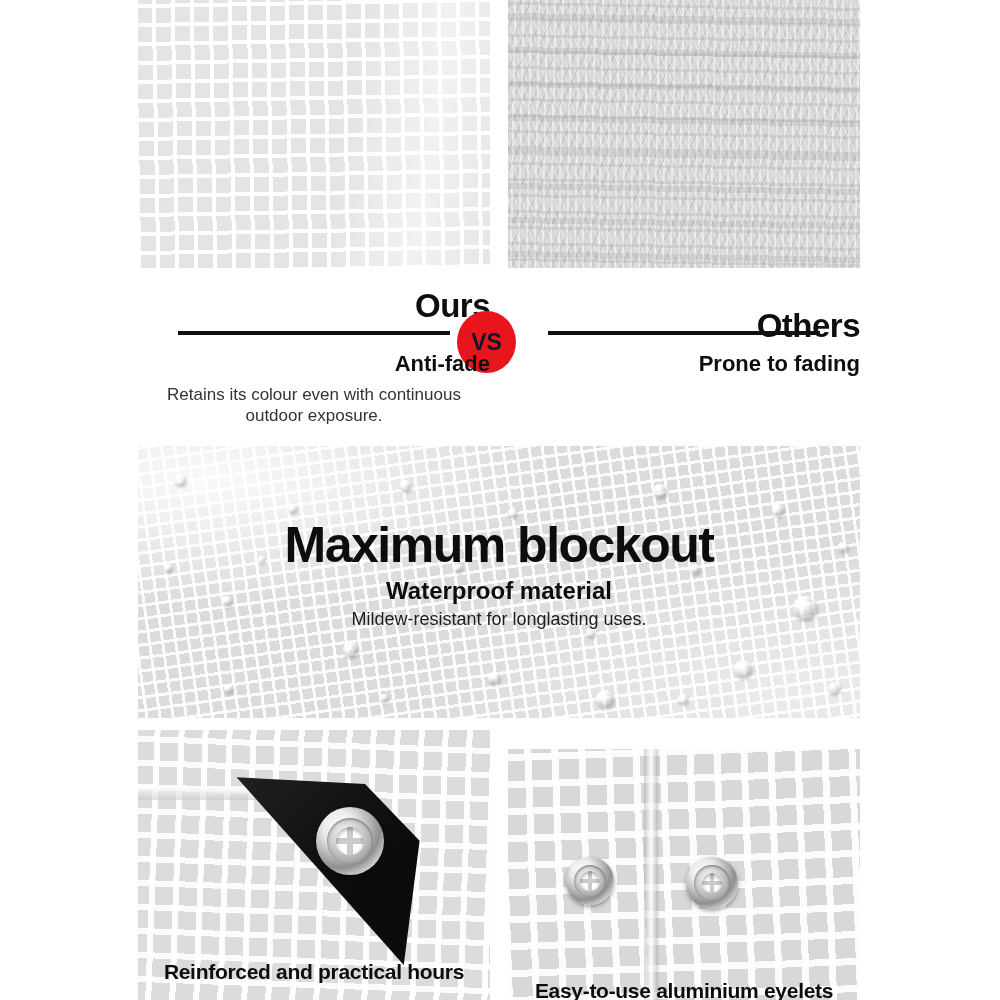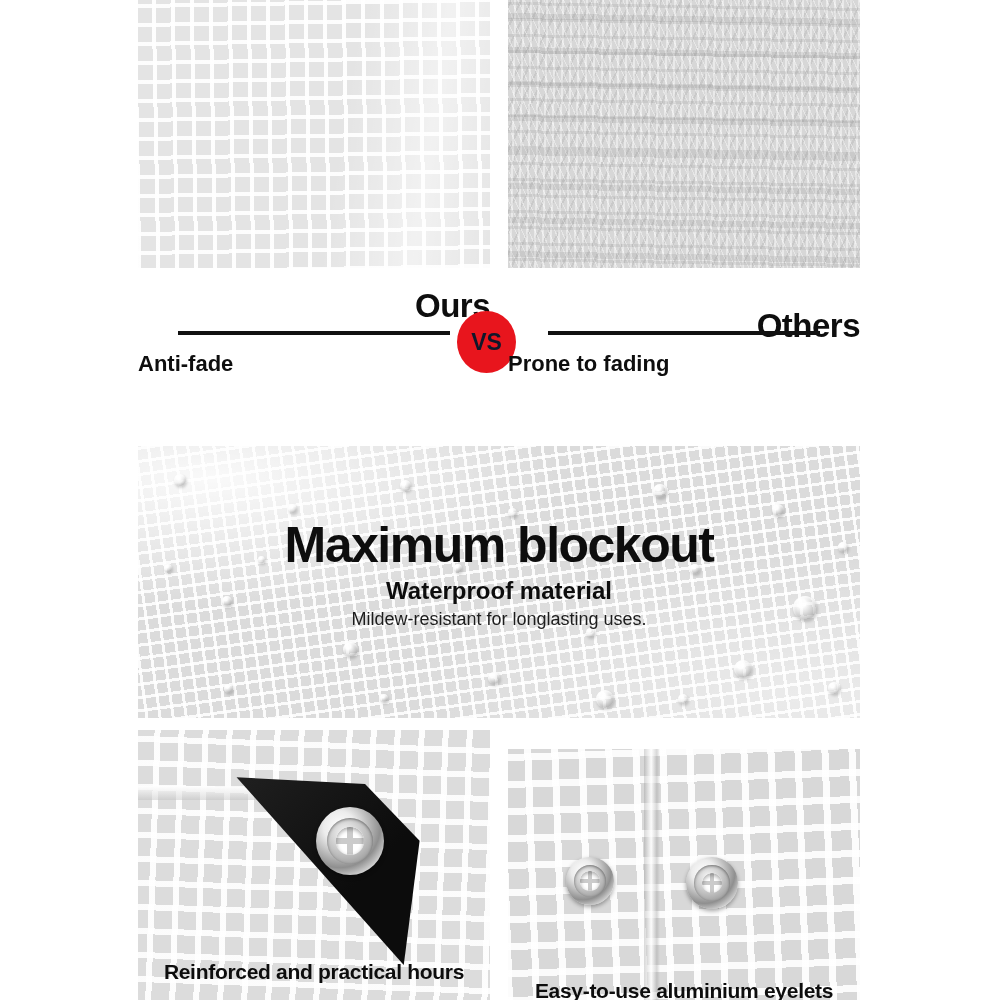--- a/index.html
+++ b/index.html
@@ -90,21 +90,21 @@
     background-position:center center;
     background-repeat:no-repeat;
     box-shadow:inset 0 2px 4px rgba(0,0,0,.35);}
 
   
   .col-title{position:absolute;width:352px;text-align:right;
     font-size:33px;font-weight:700;letter-spacing:-0.5px;top:287px;}
   #ours-title{left:138px;} #others-title{left:508px;margin-top:20px;}
   .divider{position:absolute;top:331px;width:272px;height:4px;background:#111;}
   #ours-divider{left:178px;} #others-divider{left:548px;}
-  .col-subtitle{position:absolute;width:352px;text-align:left;
+  .col-subtitle{position:absolute;width:352px;text-align:right;
     font-size:22px;font-weight:700;top:351px;}
   #ours-subtitle{left:138px;} #others-subtitle{left:508px;}
   .col-desc{position:absolute;width:352px;text-align:center;
     font-size:17px;line-height:21px;color:#333;white-space:pre-line;top:384px;}
   #ours-desc{left:138px;} #others-desc{left:508px;}
   #vs-badge{position:absolute;left:457px;top:311px;width:59px;height:62px;
     border-radius:50%;background:#e8151d;color:#0f172a;display:flex;
     align-items:center;justify-content:center;font-size:23px;font-weight:700;}
 
   
@@ -129,20 +129,22 @@
     <div class="mesh weave-others"></div>
   </div>
 
   <div class="col-title" id="ours-title">Ours</div>
   <div class="col-title" id="others-title">Others</div>
   <div class="divider" id="ours-divider"></div>
   <div class="divider" id="others-divider"></div>
   <div id="vs-badge">VS</div>
   <div class="col-subtitle" id="ours-subtitle">Anti-fade</div>
   <div class="col-subtitle" id="others-subtitle">Prone to fading</div>
+  <div class="col-desc" id="ours-desc">Retains its colour even with continuous
+outdoor exposure.</div>
 
   <div class="photo" id="photo-hero">
     <div class="mesh mesh-hero"></div>
     <div class="shine-hero"></div>
     <i class="drop" style="left:36px;top:28px;width:12px;height:12px"></i>
     <i class="drop" style="left:84px;top:150px;width:10px;height:10px"></i>
     <i class="drop" style="left:150px;top:58px;width:9px;height:9px"></i>
     <i class="drop" style="left:205px;top:196px;width:15px;height:15px"></i>
     <i class="drop" style="left:262px;top:34px;width:11px;height:11px"></i>
     <i class="drop" style="left:316px;top:118px;width:8px;height:8px"></i>

